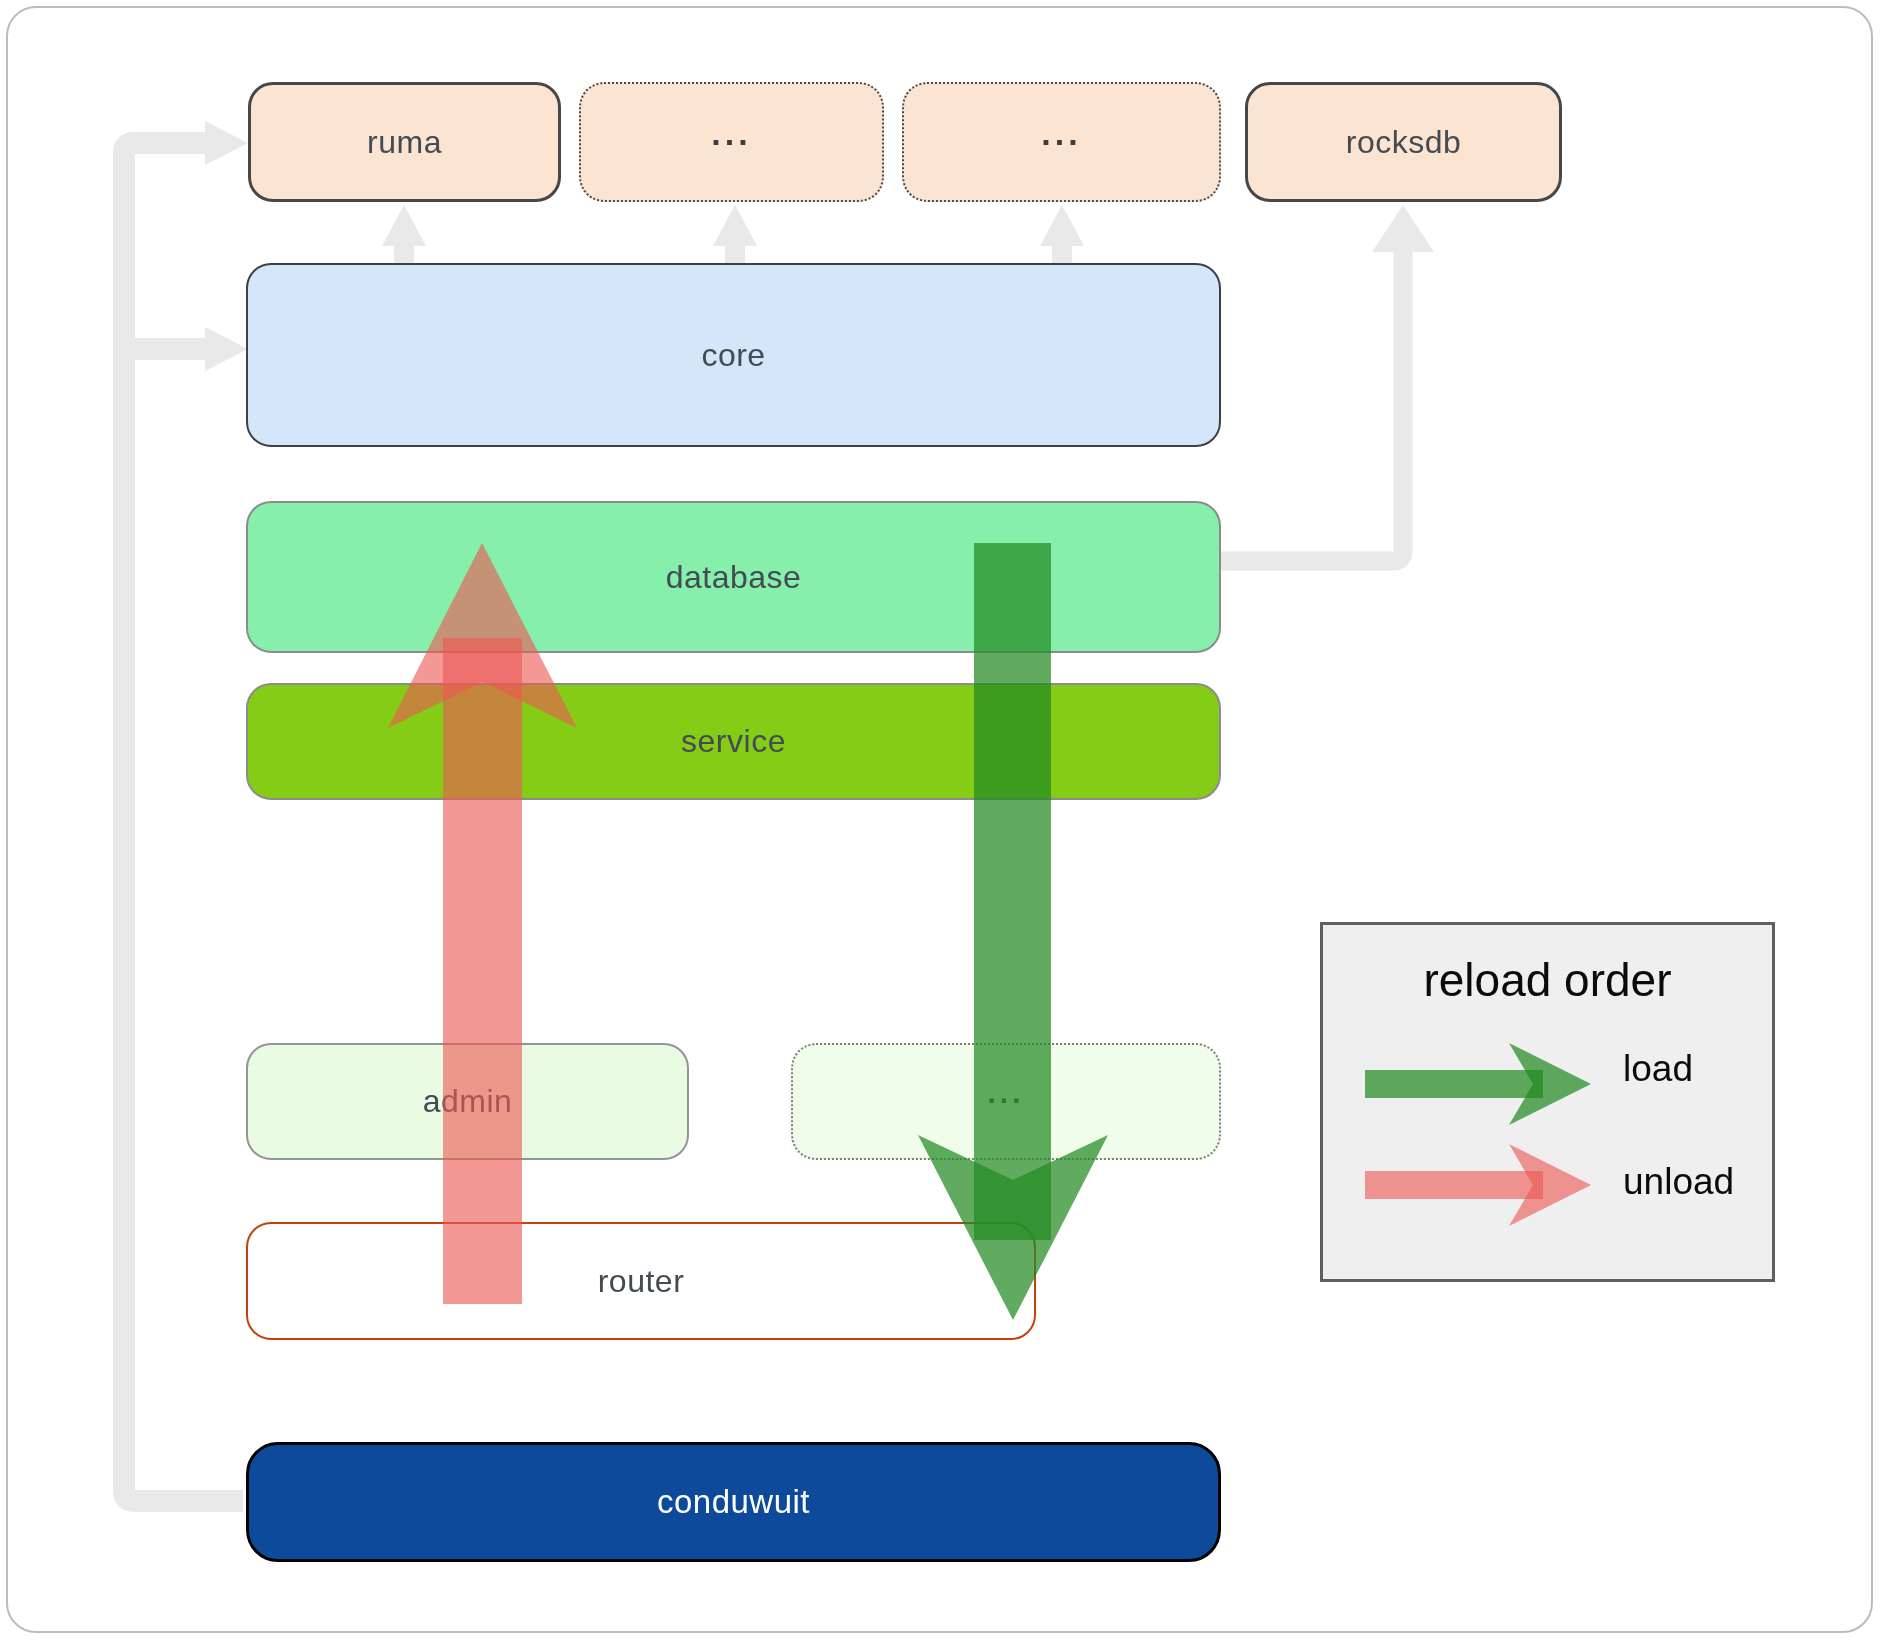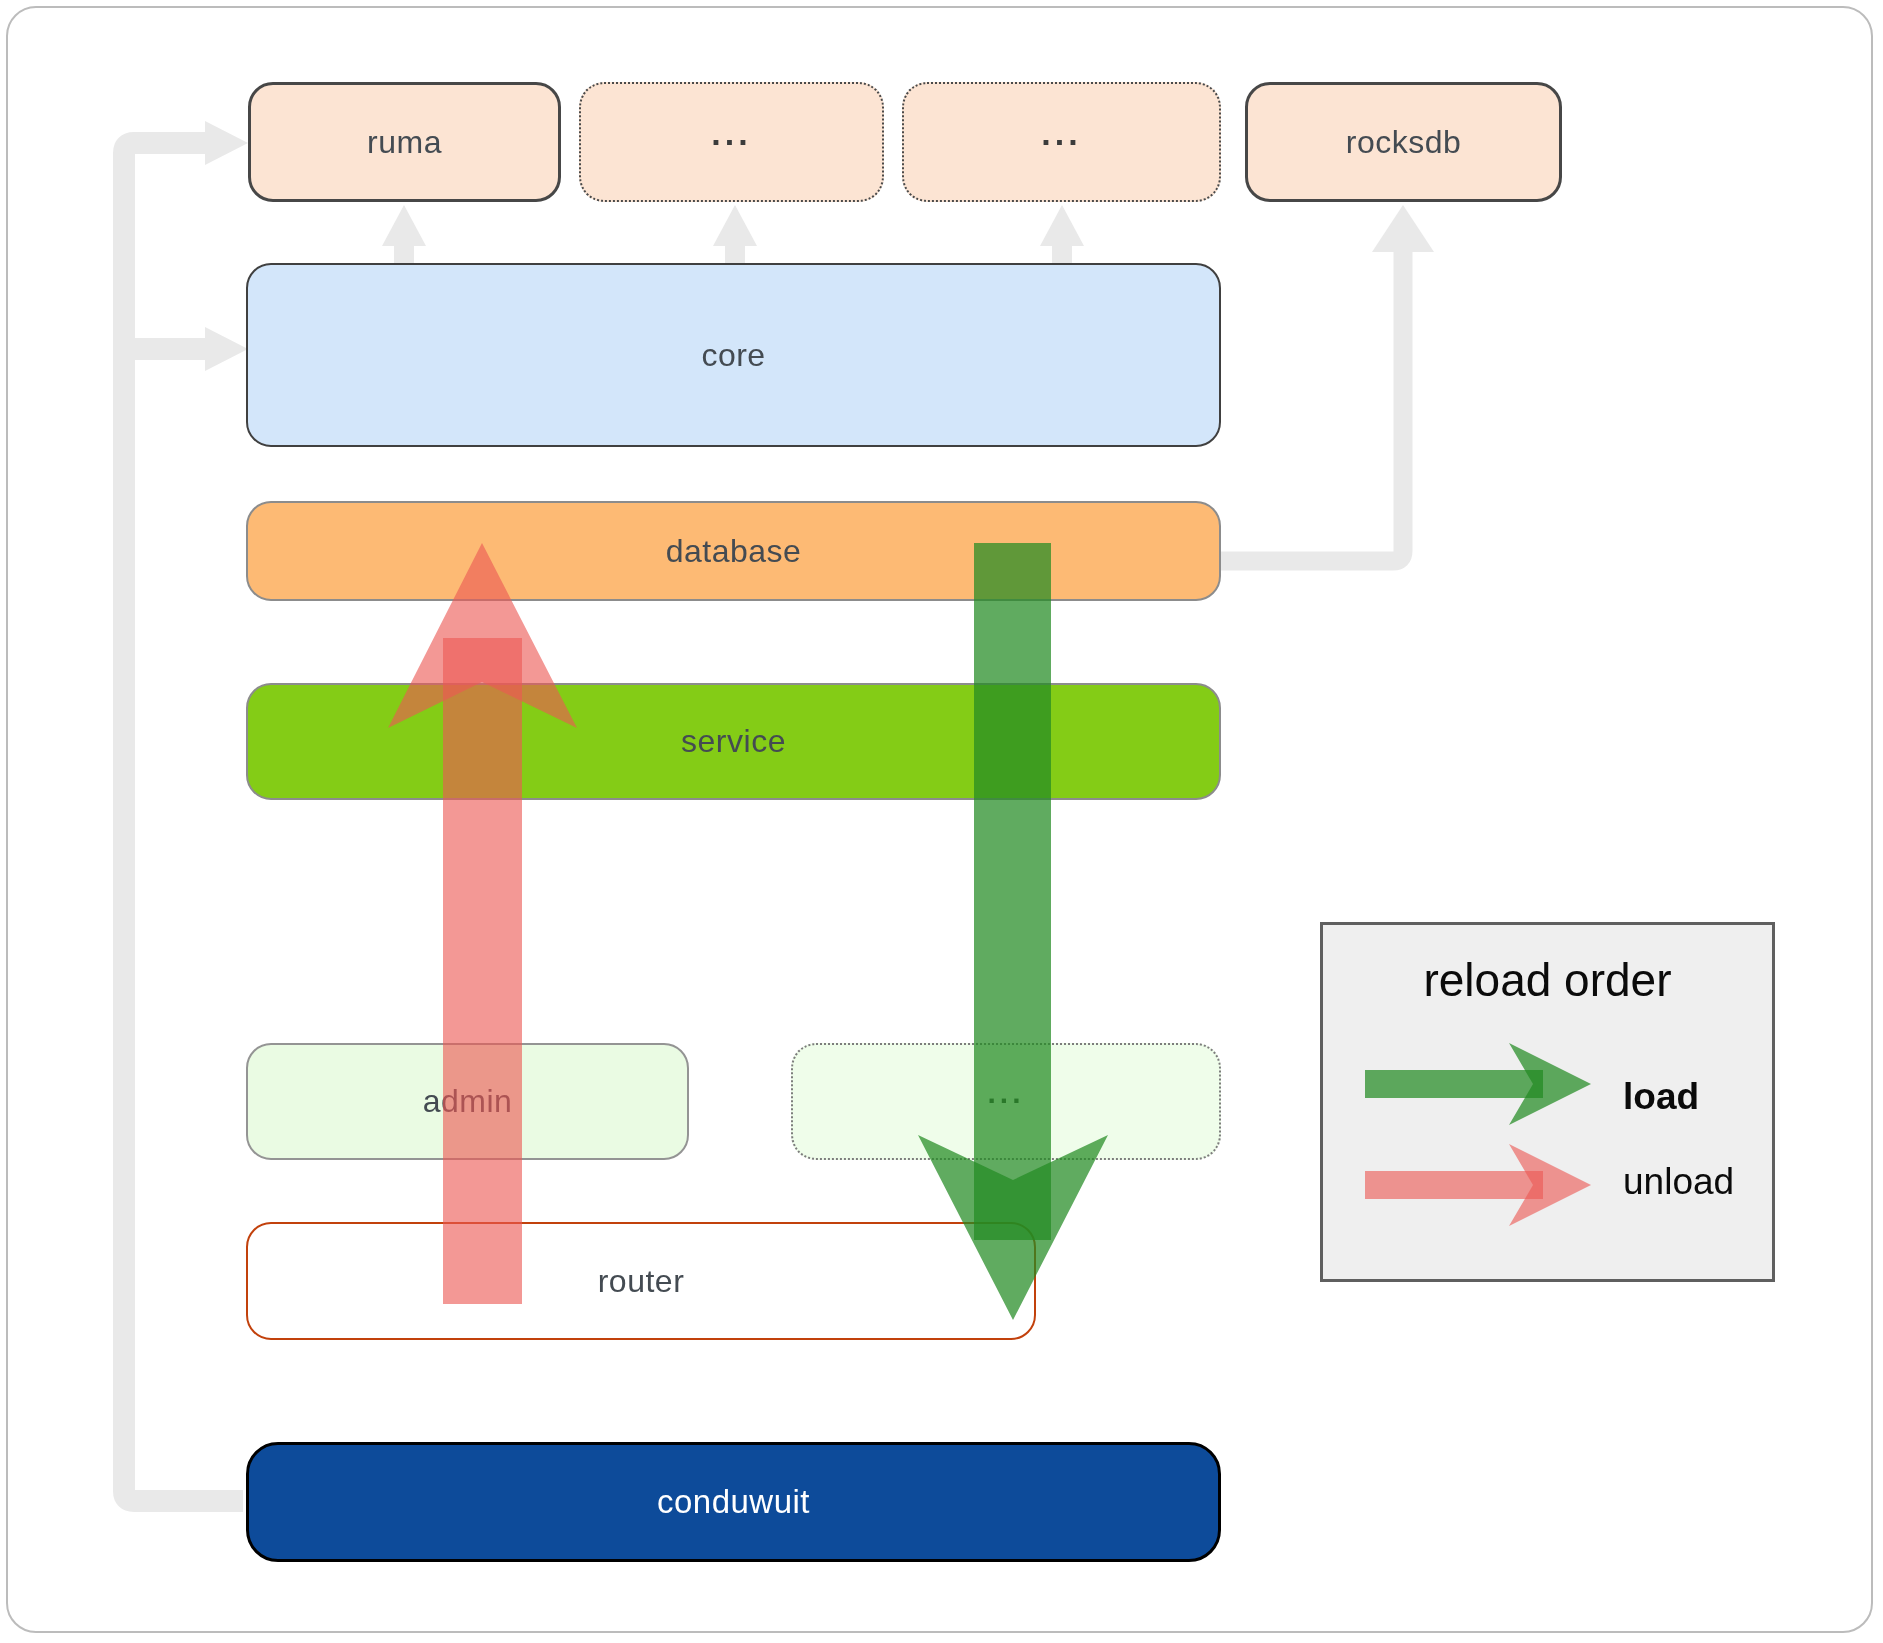--- a/index.html
+++ b/index.html
@@ -44,21 +44,21 @@
   .peach  { background: #fce4d3; }
   .solid-dark  { border: 3px solid #474747; }
   .dotted-dark { border: 2px dotted #4a4a4a; }
 
   #node-ruma       { left: 248px;  top: 82px;  width: 313px; height: 120px; }
   #node-dots-top-1 { left: 579px;  top: 82px;  width: 305px; height: 120px; }
   #node-dots-top-2 { left: 902px;  top: 82px;  width: 319px; height: 120px; }
   #node-rocksdb    { left: 1245px; top: 82px;  width: 317px; height: 120px; }
 
   #node-core      { left: 246px; top: 263px;  width: 975px; height: 184px; background: #d3e6fa; border: 2px solid #404040; }
-  #node-database  { left: 246px; top: 501px;  width: 975px; height: 100px; background: #fdba74; border: 2px solid #8c8c8c; }
+  #node-database  { left: 246px; top: 501px;  width: 975px; height: 152px; background: #86efac; border: 2px solid #8c8c8c; }
   #node-service   { left: 246px; top: 683px;  width: 975px; height: 117px; background: #84cc16; border: 2px solid #8c8c8c; justify-content: center; }
   #node-api       { left: 246px; top: 862px;  width: 975px; height: 120px; background: #e2fcd7; border: 2px solid #8c8c8c; }
   #node-admin     { left: 246px; top: 1043px; width: 443px; height: 117px; background: #eafbe3; border: 2px solid #949494; }
   #node-dots-bottom { left: 791px; top: 1043px; width: 430px; height: 117px; background: #effdea; border: 2px dotted #7d7d7d; }
   #node-router    { left: 246px; top: 1222px; width: 790px; height: 118px; background: #ffffff; border: 2px solid #c2410c; }
   #node-conduwuit { left: 246px; top: 1442px; width: 975px; height: 120px; background: #0d4b9a; border: 3px solid #000000;
                     color: #ffffff; font-size: 33px; font-weight: 500; border-radius: 32px; }
 
   .dots-label {
     font-weight: 700;
@@ -86,21 +86,21 @@
     color: #0b0b0b;
   }
   .legend-label {
     position: absolute;
     left: 300px;
     height: 48px;
     line-height: 48px;
     font-size: 37px;
     color: #0b0b0b;
   }
-  #legend-load-label   { top: 148px; font-weight: bold; }
+  #legend-load-label   { top: 120px; }
   #legend-unload-label { top: 233px; }
 </style>
 </head>
 <body>
 
 <div id="canvas">
 
   <svg class="layer" viewBox="0 0 1883 1643">
     <g fill="#e9e9e9" stroke="none">
 

